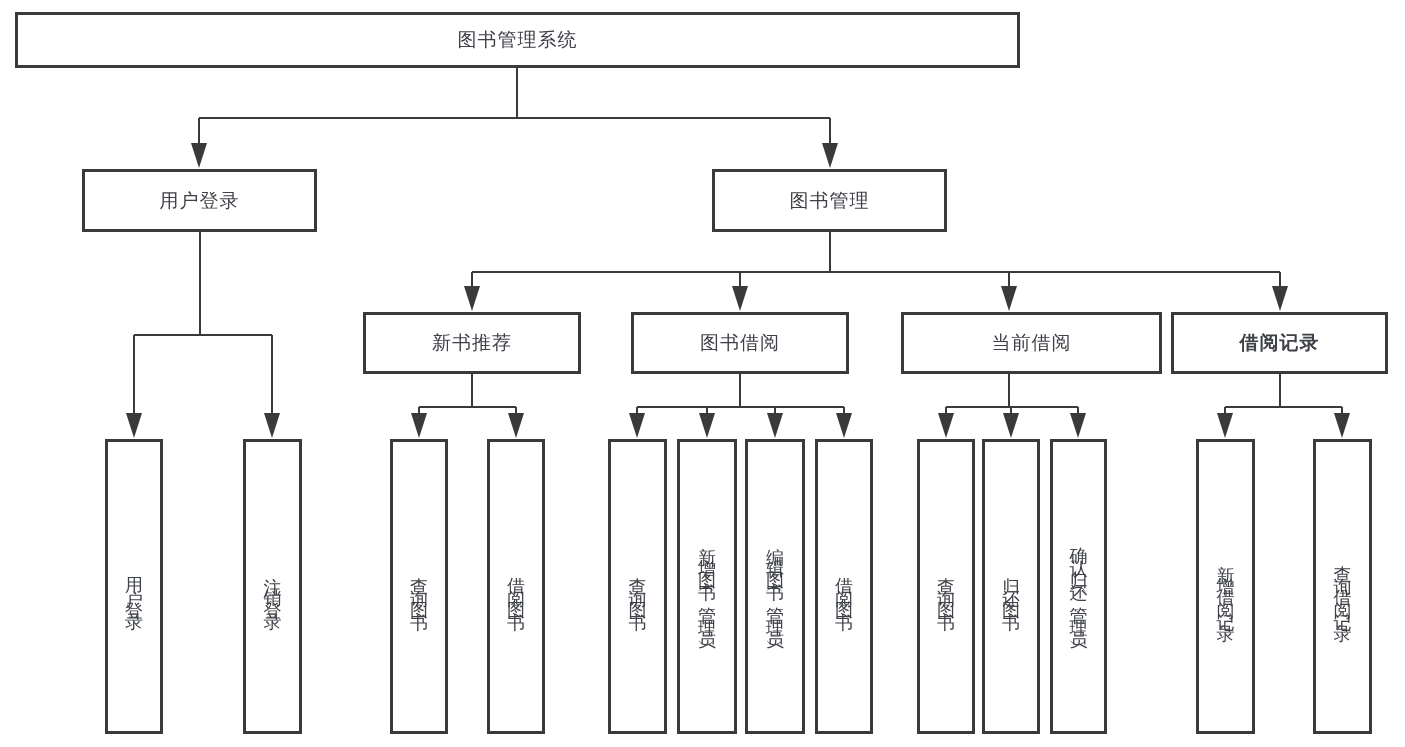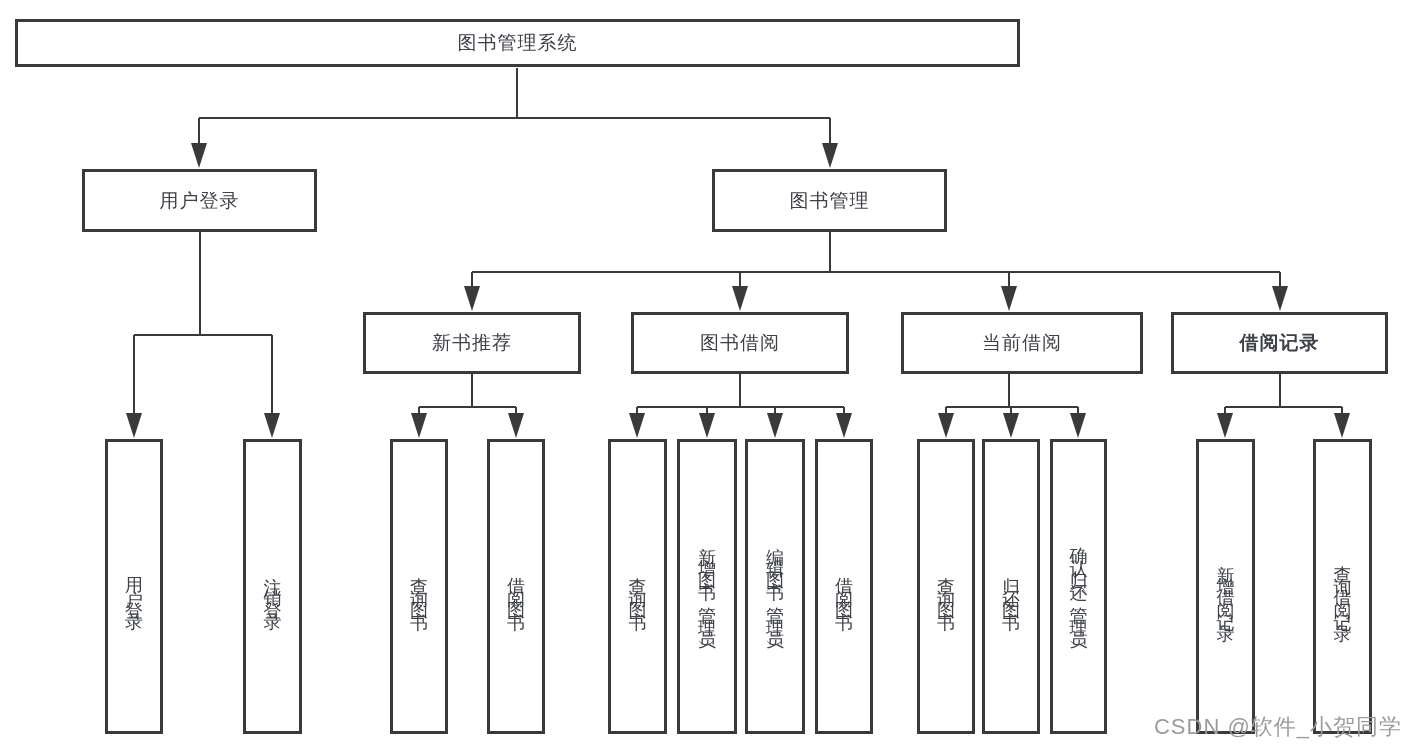--- a/index.html
+++ b/index.html
@@ -97,38 +97,38 @@
       <path d="M767 413 L783 413 L775 438 Z"></path>
       <path d="M836 413 L852 413 L844 438 Z"></path>
       <path d="M938 413 L954 413 L946 438 Z"></path>
       <path d="M1003 413 L1019 413 L1011 438 Z"></path>
       <path d="M1070 413 L1086 413 L1078 438 Z"></path>
       <path d="M1217 413 L1233 413 L1225 438 Z"></path>
       <path d="M1334 413 L1350 413 L1342 438 Z"></path>
     </g>
   </svg>
 
-  <div class="node" style="left:15px; top:12px; width:1005px; height:48px;margin-top:7px;">
+  <div class="node" style="left:15px; top:12px; width:1005px; height:56px;">
     <span class="hlabel">图书管理系统</span>
   </div>
 
   <div class="node" style="left:82px; top:169px; width:235px; height:63px;">
     <span class="hlabel">用户登录</span>
   </div>
   <div class="node" style="left:363px; top:312px; width:218px; height:62px;">
     <span class="hlabel">新书推荐</span>
   </div>
 
   <div class="node" style="left:712px; top:169px; width:235px; height:63px;">
     <span class="hlabel">图书管理</span>
   </div>
   <div class="node" style="left:631px; top:312px; width:218px; height:62px;">
     <span class="hlabel">图书借阅</span>
   </div>
-  <div class="node" style="left:901px; top:312px; width:242px; height:62px;">
+  <div class="node" style="left:901px; top:312px; width:261px; height:62px;">
     <span class="hlabel">当前借阅</span>
   </div>
   <div class="node" style="left:1171px; top:312px; width:217px; height:62px;font-weight:bold;">
     <span class="hlabel">借阅记录</span>
   </div>
 
   <div class="node" style="left:105px; top:439px; width:58px; height:295px;">
     <span class="vlabel">用户登录</span>
   </div>
   <div class="node" style="left:243px; top:439px; width:59px; height:295px;">
@@ -165,15 +165,14 @@
     <span class="vlabel">确认归还（管理员）</span>
   </div>
 
   <div class="node" style="left:1196px; top:439px; width:59px; height:295px;">
     <span class="vlabel">新增借阅记录</span>
   </div>
   <div class="node" style="left:1313px; top:439px; width:59px; height:295px;">
     <span class="vlabel">查询借阅记录</span>
   </div>
 
-  <div class="watermark">CSDN @软件_小贺同学</div>
 
 </div>
 
 </body></html>

